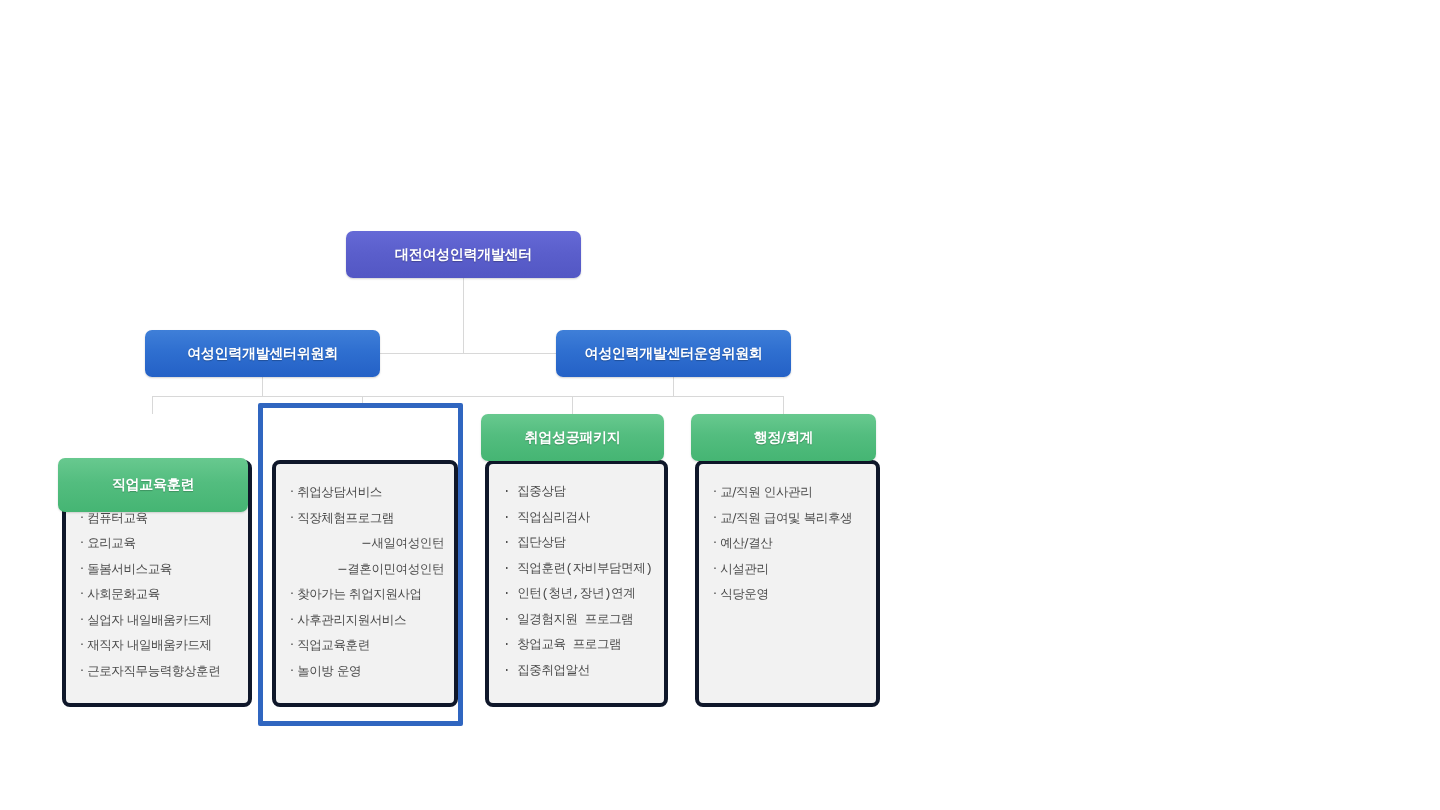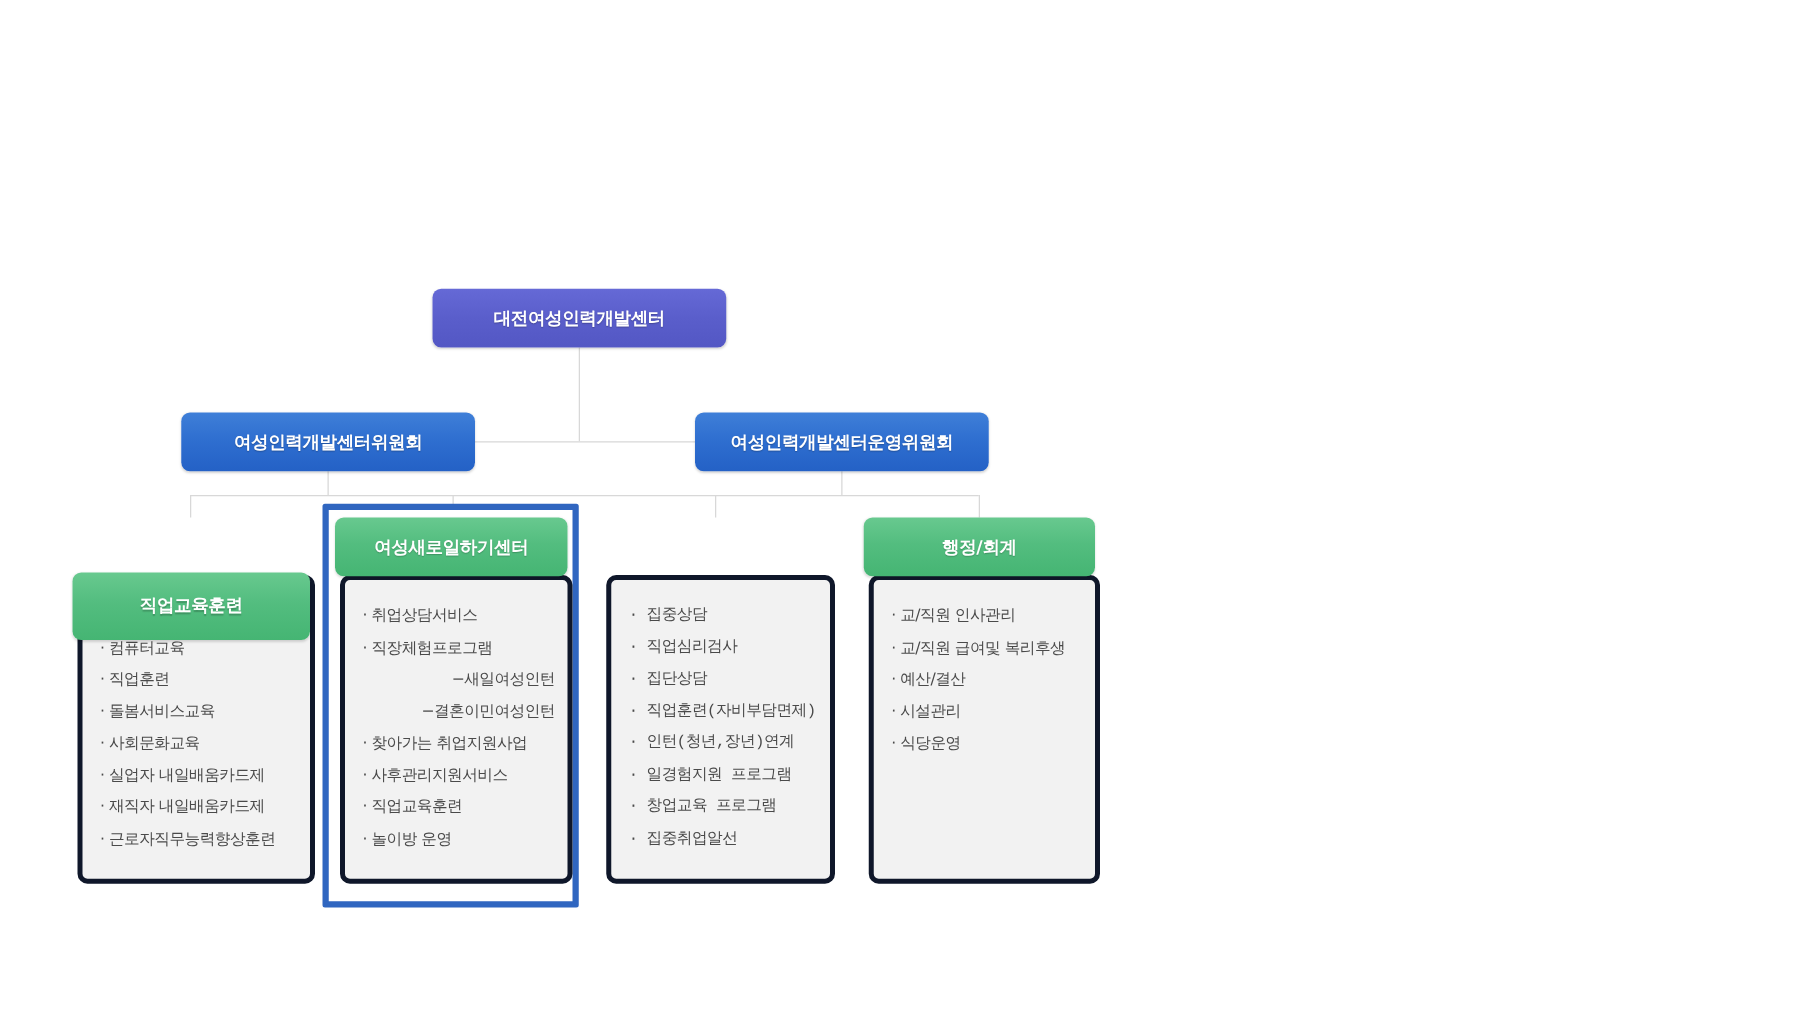--- a/index.html
+++ b/index.html
@@ -141,21 +141,21 @@
     <span>여성인력개발센터운영위원회</span>
   </div>
 
   <div class="highlight-frame" style="left:258px; top:403px; width:205px; height:323px;"></div>
 
   <div class="dept-col" style="left:58px; top:414px; width:190px; height:293px;">
     <div class="dept-panel" style="top:46px; width:190px; height:247px;">
       <ul>
         <li>· 아동지도교육</li>
         <li>· 컴퓨터교육</li>
-        <li>· 직업훈련</li>
+        <li>· 요리교육</li>
         <li>· 돌봄서비스교육</li>
         <li>· 사회문화교육</li>
         <li>· 실업자 내일배움카드제</li>
         <li>· 재직자 내일배움카드제</li>
         <li>· 근로자직무능력향상훈련</li>
       </ul>
     </div>
     <div class="node node-dept" style="left:0px; top:0px; width:190px; height:54px;margin-top:44px;">
       <span>직업교육훈련</span>
     </div>
@@ -167,38 +167,38 @@
         <li>· 취업상담서비스</li>
         <li>· 직장체험프로그램</li>
         <li class="sub">−새일여성인턴</li>
         <li class="sub">−결혼이민여성인턴</li>
         <li>· 찾아가는 취업지원사업</li>
         <li>· 사후관리지원서비스</li>
         <li>· 직업교육훈련</li>
         <li>· 놀이방 운영</li>
       </ul>
     </div>
-    <div class="node node-dept" style="left:0px; top:0px; width:186px; height:47px;">
-      <span>여성새로일하기센터</span>
-    </div>
   </div>
 
   <div class="dept-col" style="left:481px; top:414px; width:183px; height:293px;">
     <div class="dept-panel" style="top:46px; width:183px; height:247px;font-family:Liberation Mono, monospace;">
       <ul>
         <li>· 집중상담</li>
         <li>· 직업심리검사</li>
         <li>· 집단상담</li>
         <li>· 직업훈련(자비부담면제)</li>
         <li>· 인턴(청년,장년)연계</li>
         <li>· 일경험지원 프로그램</li>
         <li>· 창업교육 프로그램</li>
         <li>· 집중취업알선</li>
       </ul>
     </div>
+    <div class="node node-dept" style="left:0px; top:0px; width:183px; height:47px;">
+      <span>취업성공패키지</span>
+    </div>
   </div>
 
   <div class="dept-col" style="left:691px; top:414px; width:185px; height:293px;">
     <div class="dept-panel" style="top:46px; width:185px; height:247px;">
       <ul>
         <li>· 교/직원 인사관리</li>
         <li>· 교/직원 급여및 복리후생</li>
         <li>· 예산/결산</li>
         <li>· 시설관리</li>
         <li>· 식당운영</li>

